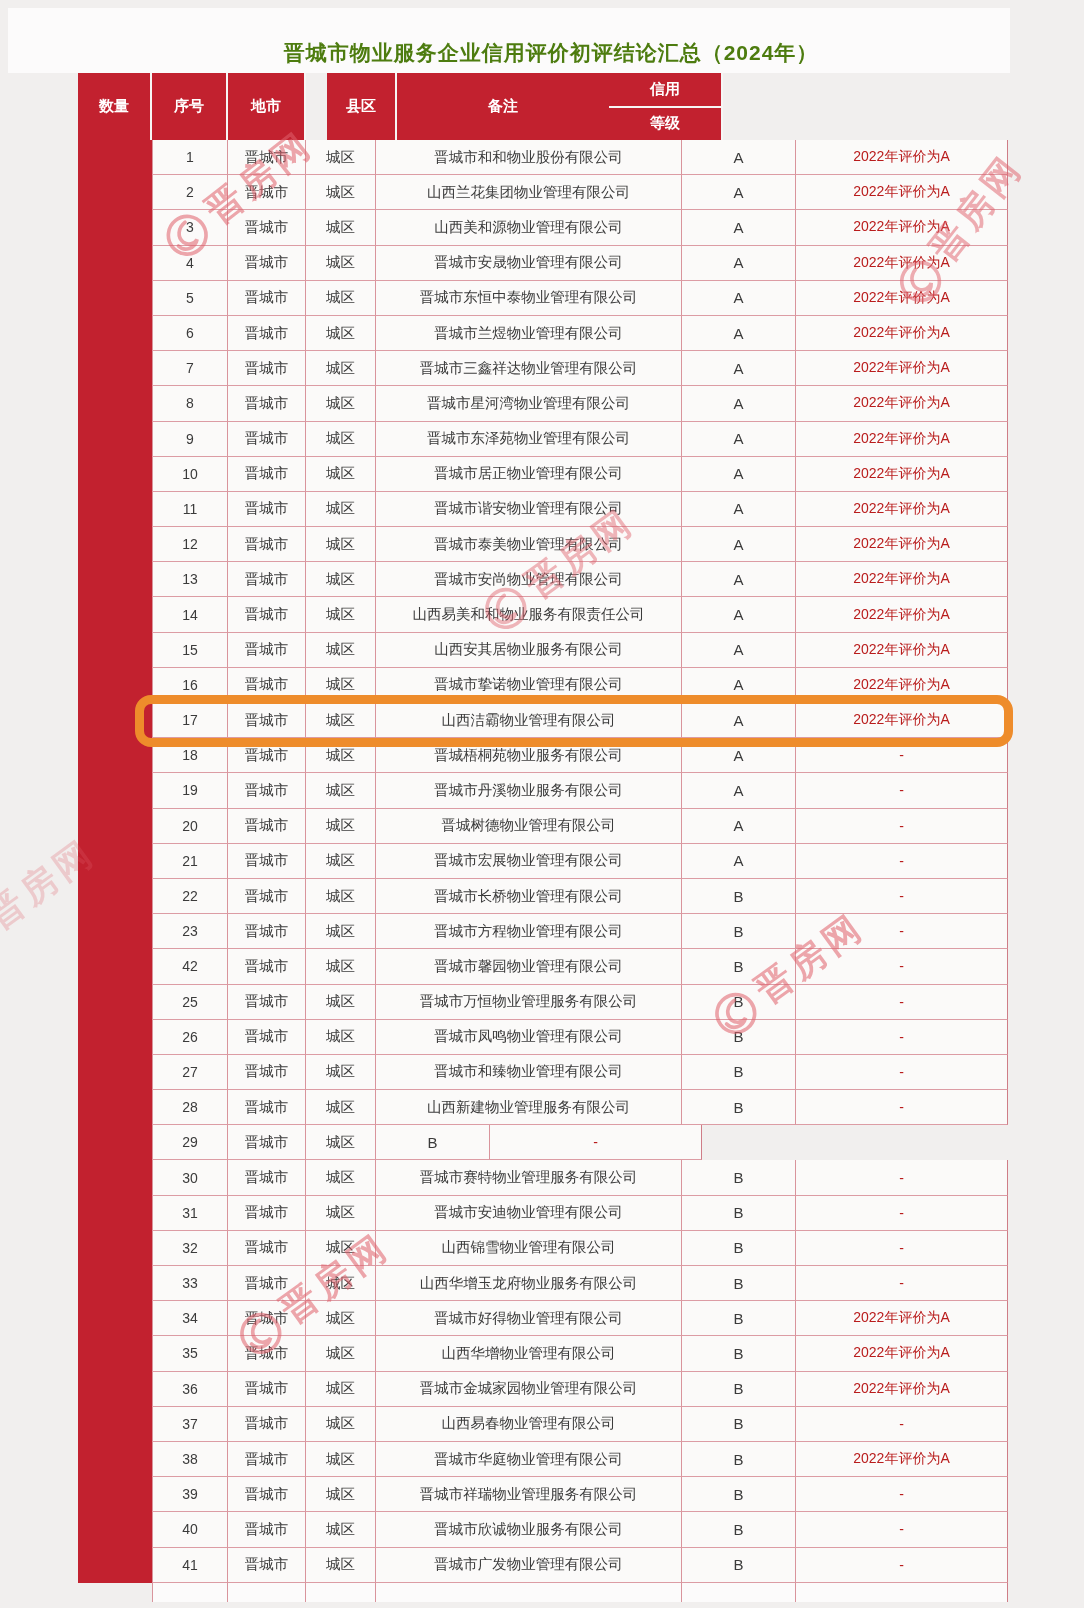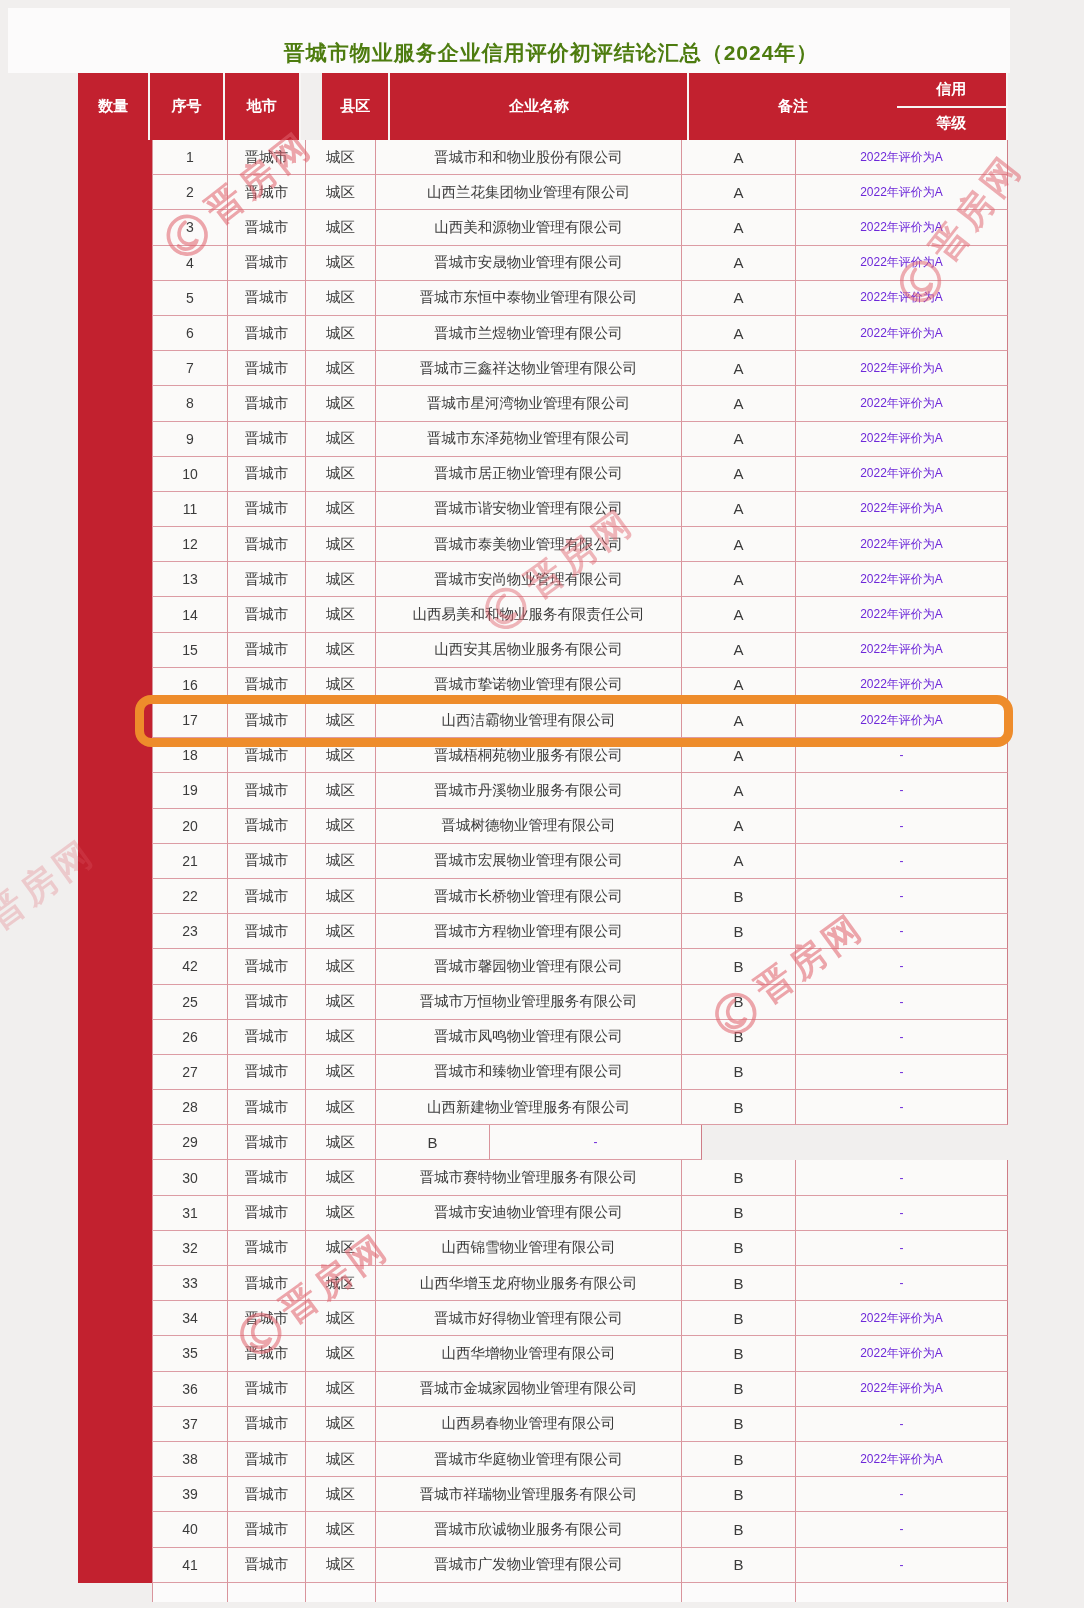--- a/index.html
+++ b/index.html
@@ -25,21 +25,21 @@
   .hc-remark{width:212px;border-right:none;}
   .tbody{position:relative;margin-left:74px;width:856px;}
   .row{display:flex;height:35.2px;position:relative;}
   .cell{box-sizing:border-box;background:#fbfaf9;border-right:1px solid #d9949c;border-bottom:1px solid #dc9ca4;
     display:flex;align-items:center;justify-content:center;font-size:14.5px;color:#3b3b3b;overflow:hidden;white-space:nowrap;}
   .c-no{width:76px;border-left:1px solid #d9949c;font-size:14px;}
   .c-city{width:78px;}
   .c-dist{width:70px;}
   .c-comp{width:306px;}
   .c-grade{width:114px;font-size:15px;}
-  .c-remark{width:212px;font-size:12px;color:#6d28d9;border-right:1.5px solid #cf7d87;}
+  .c-remark{width:212px;font-size:14px;color:#b91c1c;border-right:1.5px solid #cf7d87;}
   .row.partial{height:19px;}
   .row.partial .cell{border-bottom:none;background:#fcfbfb;}
   
   .highlight-ring{position:absolute;left:-17px;top:-8px;right:-5px;bottom:-9px;border:9px solid #ee8c2b;
     border-radius:16px;pointer-events:none;z-index:30;}
   
   .watermark{position:absolute;display:flex;align-items:center;gap:8px;color:#e0606b;z-index:20;pointer-events:none;}
   .watermark .wm-text{font-size:36px;font-weight:bold;letter-spacing:5px;white-space:nowrap;}
   .watermark svg{flex:0 0 auto;}
 </style>
@@ -53,21 +53,20 @@
   </div>
 
   <div class="table">
     <div class="red-strip"></div>
 
     <div class="thead">
       <div class="hcell hc-qty">数量</div>
       <div class="hcell hc-no">序号</div>
       <div class="hcell hc-city">地市</div>
       <div class="hcell hc-dist">县区</div>
-      <div class="hcell hc-comp">企业名称</div>
       <div class="hcell hc-remark">备注</div>
       <div class="hcell hc-credit">
         <div class="half top">信用</div>
         <div class="half">等级</div>
       </div>
     </div>
 
     <div class="tbody">
         <div class="row">
     <div class="cell c-no">1</div>

